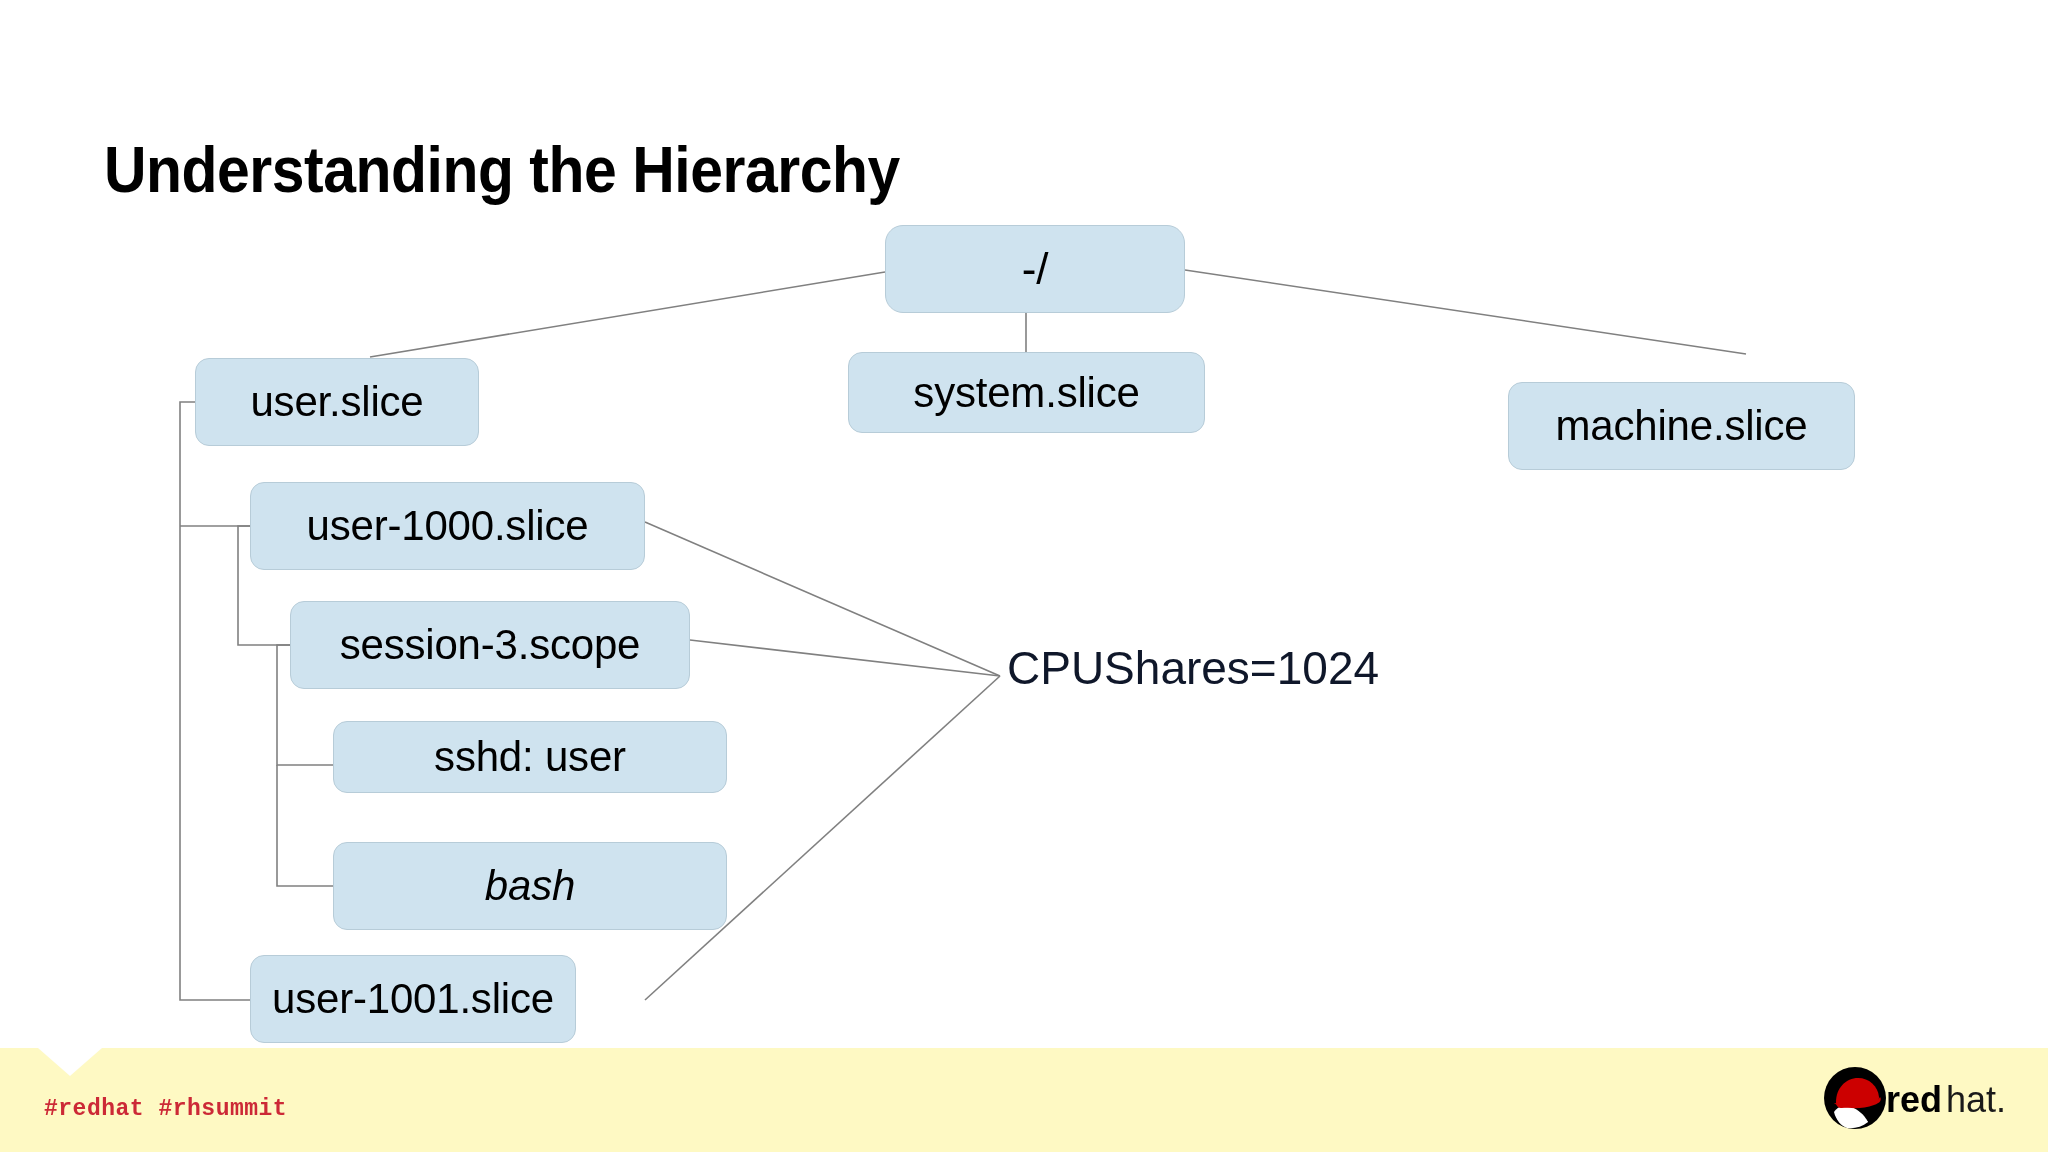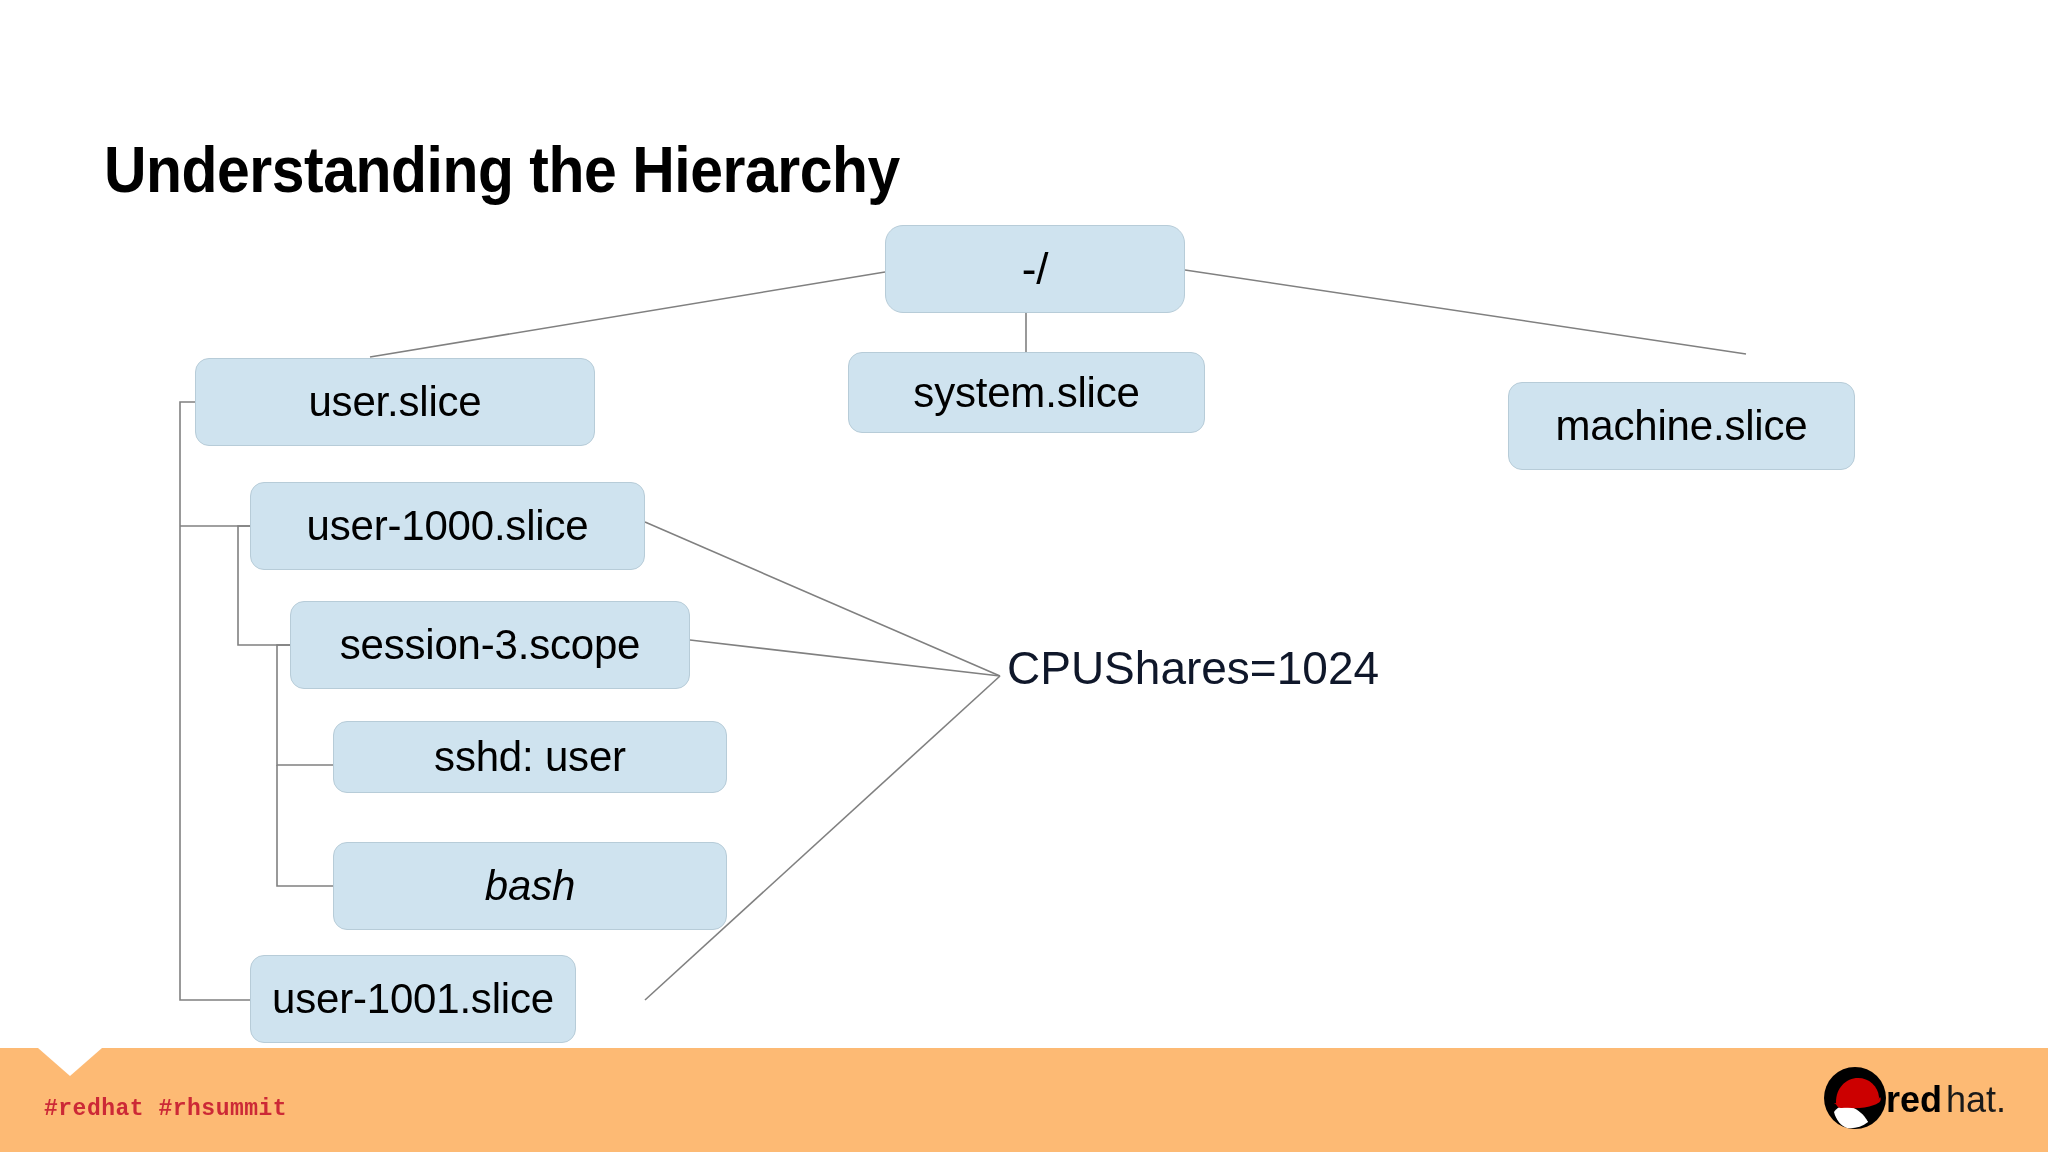--- a/index.html
+++ b/index.html
@@ -69,21 +69,21 @@
     white-space: nowrap;
     letter-spacing: -0.2px;
   }
   .node.root {
     border-radius: 18px;
     font-size: 44px;
   }
 
   
   #node-root        { left: 885px;  top: 225px;  width: 300px; height: 88px; }
-  #node-user-slice  { left: 195px;  top: 358px;  width: 400px; height: 88px; }
+  #node-user-slice  { left: 195px;  top: 358px;  width: 284px; height: 88px; }
   #node-system-slice{ left: 848px;  top: 352px;  width: 357px; height: 81px; }
   #node-machine-slice{left: 1508px; top: 354px;  width: 347px; height: 88px; margin-top: 28px; }
   #node-user1000    { left: 250px;  top: 482px;  width: 395px; height: 88px; }
   #node-session3    { left: 290px;  top: 601px;  width: 400px; height: 88px; text-align: right; }
   #node-sshd        { left: 333px;  top: 721px;  width: 394px; height: 72px; }
   #node-bash        { left: 333px;  top: 842px;  width: 394px; height: 88px; font-style: italic; }
   #node-user1001    { left: 250px;  top: 955px;  width: 326px; height: 88px; }
 
   
   #cpushares-label {
@@ -97,21 +97,21 @@
     line-height: 1;
   }
 
   
   #footer {
     position: absolute;
     left: 0;
     bottom: 0;
     width: 2048px;
     height: 104px;
-    background: #fdba74;
+    background: #fef9c3;
   }
   #footer-notch {
     position: absolute;
     left: 38px;
     top: 0;
     width: 0;
     height: 0;
     border-left: 32px solid transparent;
     border-right: 32px solid transparent;
     border-top: 28px solid #ffffff;

